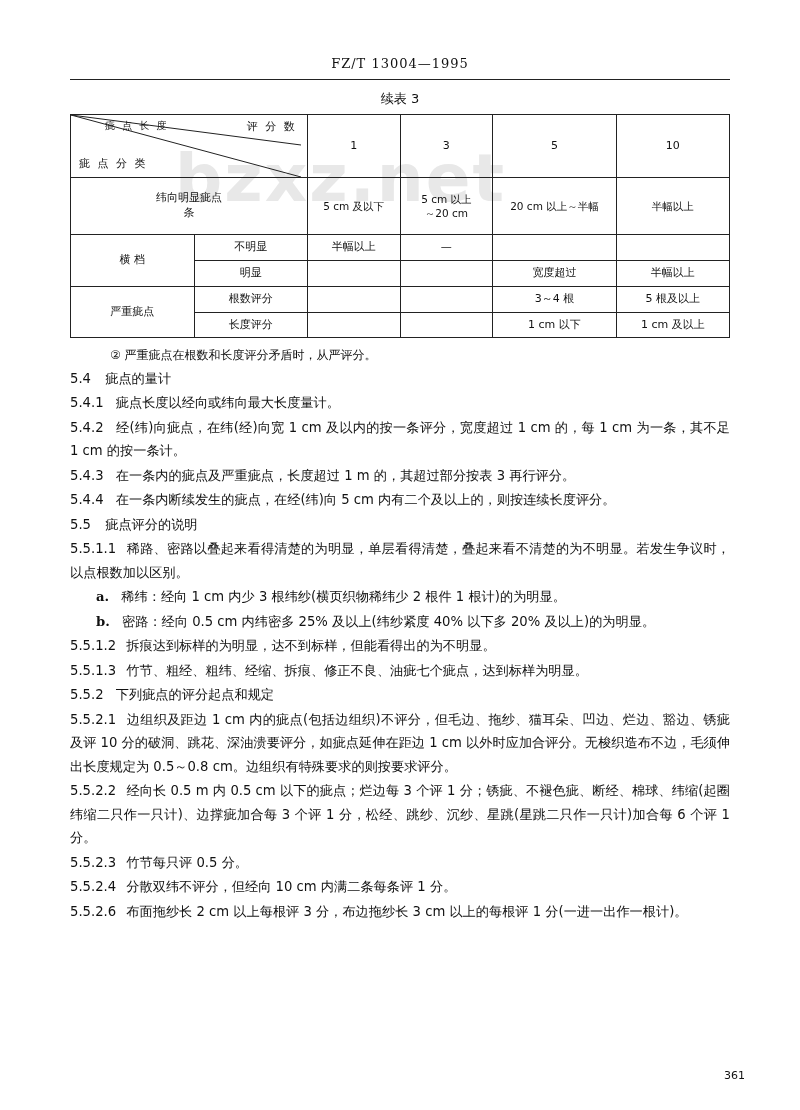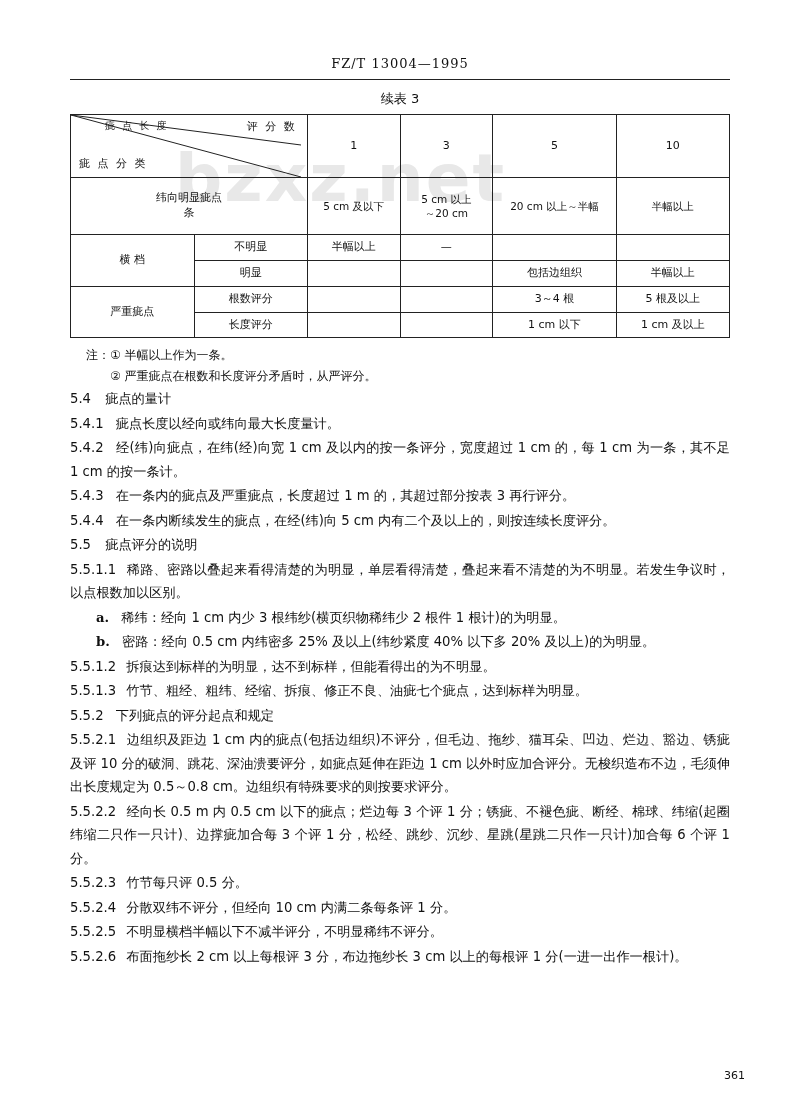--- a/index.html
+++ b/index.html
@@ -169,21 +169,21 @@
         <td>不明显</td>
         <td>半幅以上</td>
         <td>—</td>
         <td></td>
         <td></td>
       </tr>
       <tr>
         <td>明显</td>
         <td></td>
         <td></td>
-        <td>包括边组织</td>
+        <td>宽度超过</td>
         <td>半幅以上</td>
       </tr>
 
       <tr>
         <td rowspan="2">严重疵点</td>
         <td>根数评分</td>
         <td></td>
         <td></td>
         <td>3～4 根</td>
         <td>5 根及以上</td>
@@ -192,21 +192,20 @@
         <td>长度评分</td>
         <td></td>
         <td></td>
         <td>1 cm 以下</td>
         <td>1 cm 及以上</td>
       </tr>
     </tbody>
       </table>
 
     <div class="notes">
-      <div class="n1">注：① 半幅以上作为一条。</div>
       <div class="n2">② 严重疵点在根数和长度评分矛盾时，从严评分。</div>
     </div>
 
     <div class="body-text">
 
 
       <div class="p">
         <span>5.4</span>
         <span style="display:inline-block;width:10px"></span><span>疵点的量计</span>
       </div>
@@ -281,24 +280,20 @@
       <div class="p">
         <span>5.5.2.3</span>
         <span style="display:inline-block;width:6px"></span><span>竹节每只评 0.5 分。</span>
       </div>
 
       <div class="p">
         <span>5.5.2.4</span>
         <span style="display:inline-block;width:6px"></span><span>分散双纬不评分，但经向 10 cm 内满二条每条评 1 分。</span>
       </div>
 
-      <div class="p">
-        <span>5.5.2.5</span>
-        <span style="display:inline-block;width:6px"></span><span>不明显横档半幅以下不减半评分，不明显稀纬不评分。</span>
-      </div>
 
       <div class="p">
         <span>5.5.2.6</span>
         <span style="display:inline-block;width:6px"></span><span>布面拖纱长 2 cm 以上每根评 3 分，布边拖纱长 3 cm 以上的每根评 1 分(一进一出作一根计)。</span>
       </div>
 
     </div>
 
   </div>
 

